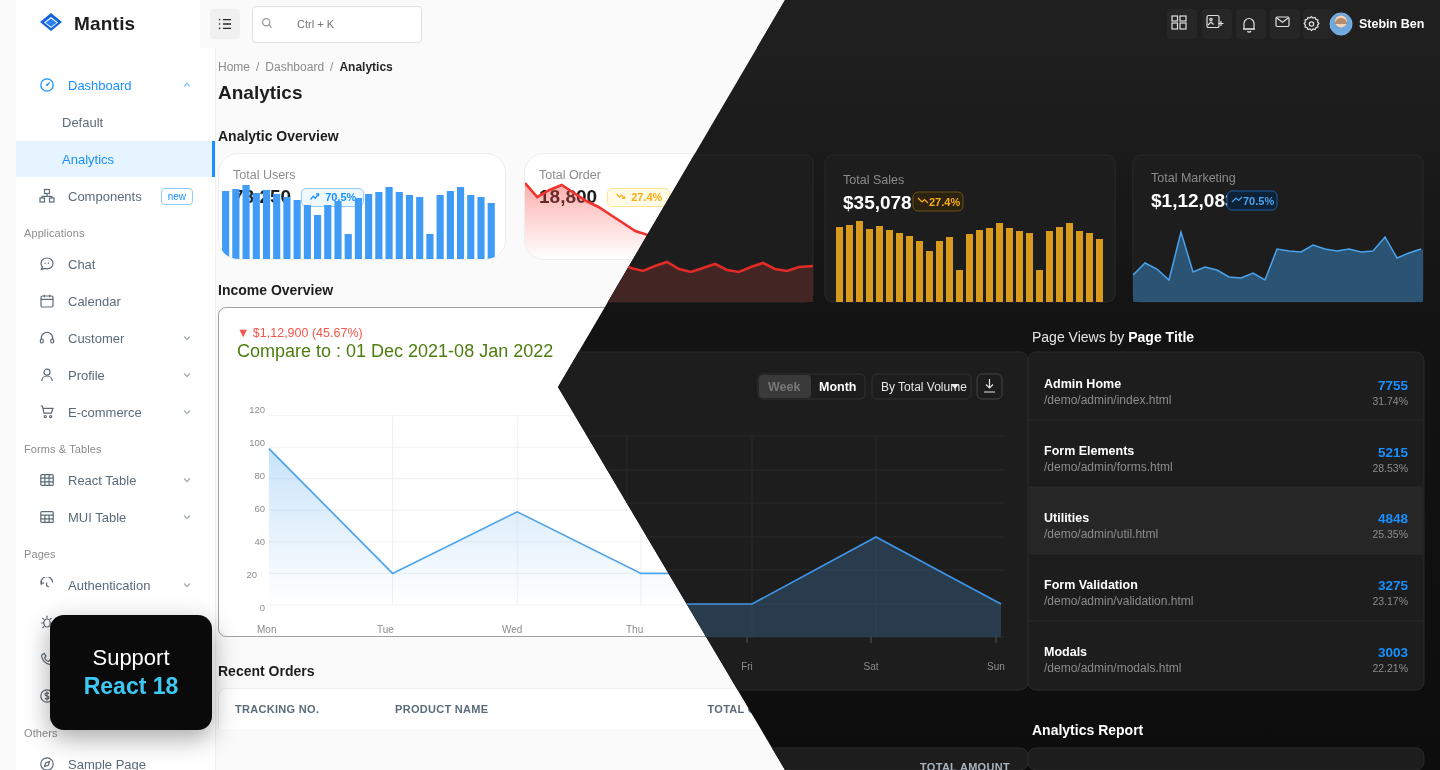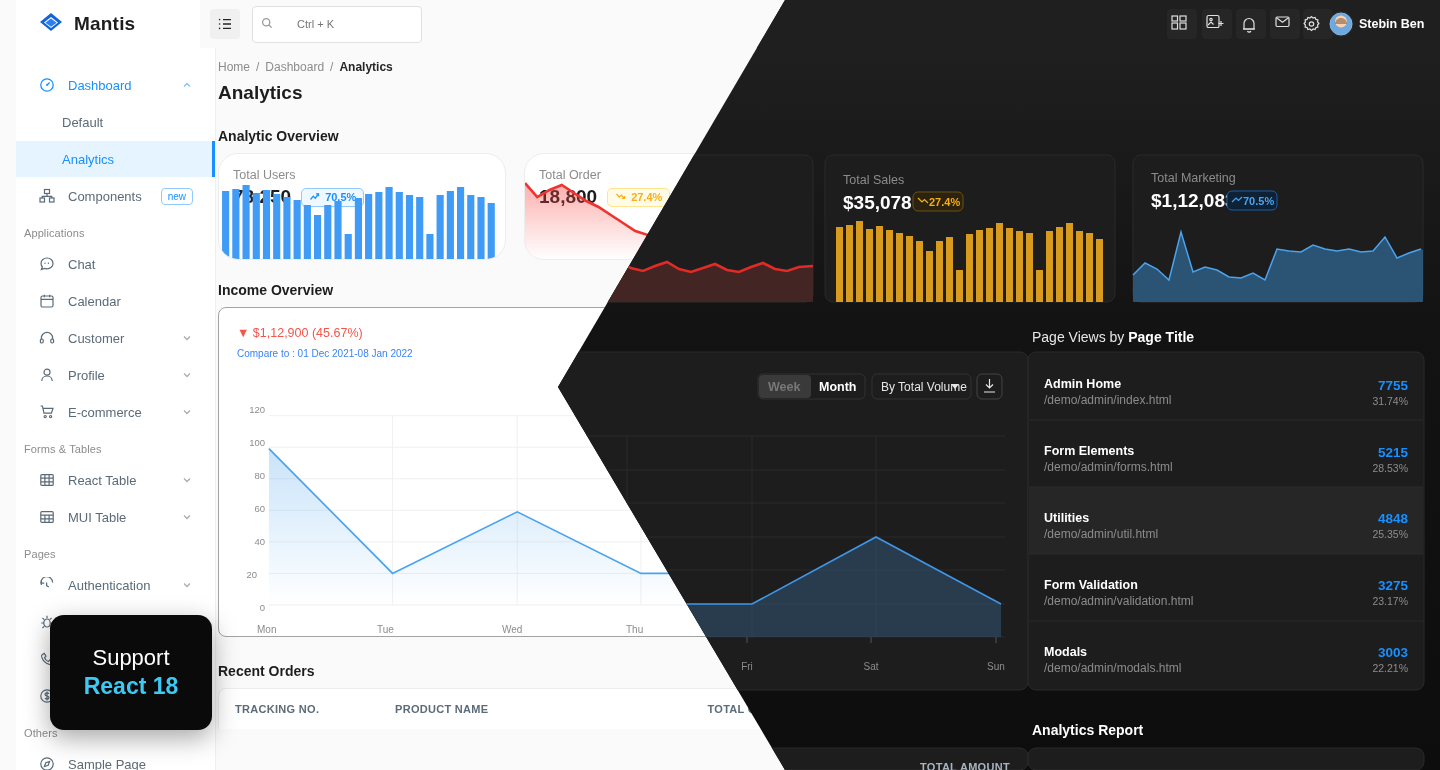--- a/index.html
+++ b/index.html
@@ -106,21 +106,21 @@
     display: inline-flex; align-items: center; gap: 5px; border-radius: 5px;
     font-size: 11px; padding: 2px 7px; border: 1px solid transparent; font-weight: bold;
   }
   .chip.blue { color: #1890ff; border-color: #91caff; background: #f0f8ff; }
   .chip.warn { color: #faad14; border-color: #ffe58f; background: #fffbe6; }
   .mini { position: absolute; left: 0; right: 0; bottom: 0; height: 86px; }
   .panel { border: 1px solid #a3a3a3; border-radius: 8px; background: #fff; }
   .income { width: 810px; height: 330px; position: relative; }
   .income-head { display: flex; align-items: flex-start; padding: 18px 18px 0 18px; }
   .neg { color: #f5554a; font-size: 12.5px; }
-  .compare { color: #3b82f6; font-size: 10px; margin-top: 8px; }
+  .compare { color: #4d7c0f; font-size: 18px; margin-top: 1px; }
   .ctrls { margin-left: auto; display: flex; align-items: center; gap: 10px; }
   .seg { display: flex; border: 1px solid #e3e3e3; border-radius: 5px; overflow: hidden; background:#fff; }
   .seg button {
     font-family: "Liberation Sans", sans-serif; font-size: 12.5px; font-weight: bold;
     border: 0; background: transparent; padding: 7px 16px; cursor: pointer; color: #262626;
   }
   .seg button.on { background: #f0f0f0; color: #a8a8a8; }
   .select {
     border: 1px solid #e3e3e3; border-radius: 5px; background: #fff; font-size: 12.5px;
     padding: 7px 10px; display: flex; align-items: center; gap: 8px; cursor: pointer; color:#262626;

